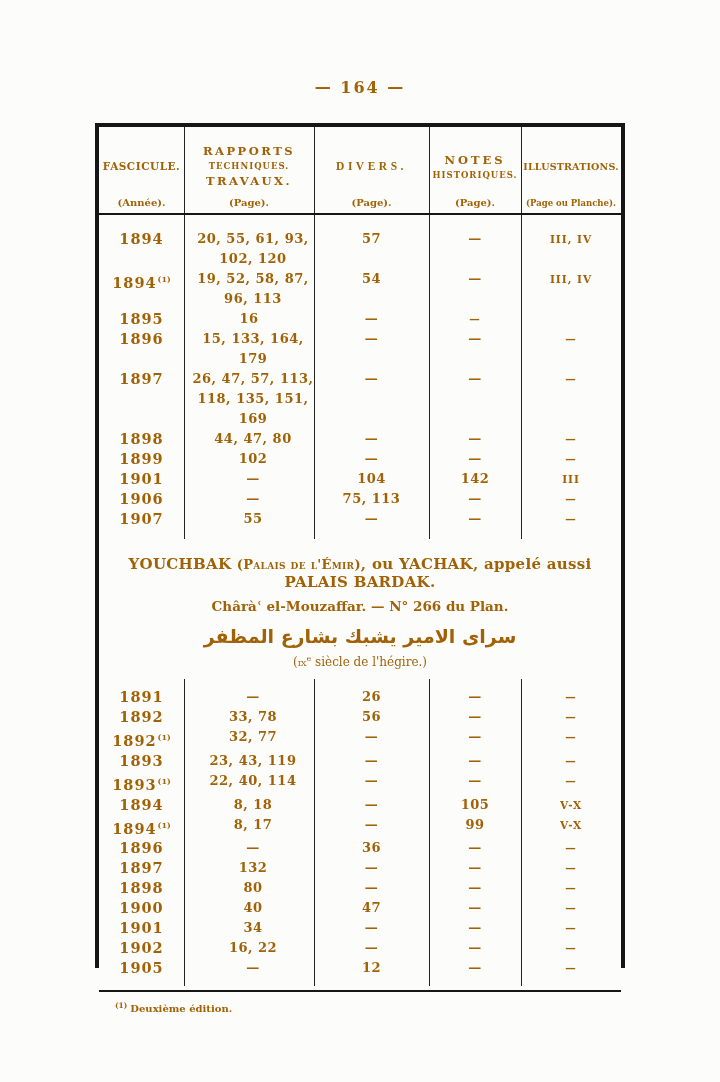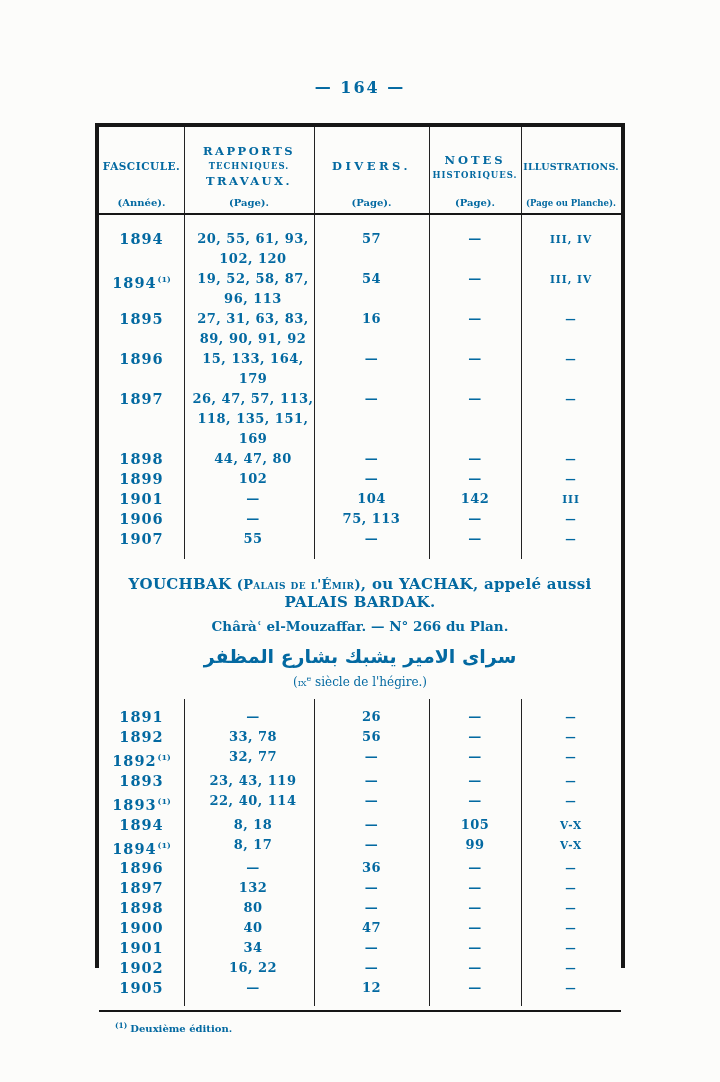--- a/index.html
+++ b/index.html
@@ -1,32 +1,32 @@
 <!DOCTYPE html>
 <html><head>
 <meta charset="utf-8">
 <style>
   html,body{margin:0;padding:0;background:#fdfdfb;}
-  .page{width:720px;height:1082px;position:relative;background:#fcfcfa;color:#0369a1;
+  .page{width:720px;height:1082px;position:relative;background:#fcfcfa;color:#a16207;
         font-family:"DejaVu Serif","Liberation Serif",serif;overflow:hidden;}
   .page-number{position:absolute;top:78px;left:0;width:100%;text-align:center;
         font-weight:bold;font-size:16px;letter-spacing:2px;}
   .frame{position:absolute;left:95px;top:123px;width:530px;height:845px;
         border:4px solid #161616;border-bottom:none;box-sizing:border-box;background:#fcfcfa;}
   
   .thead{position:relative;display:grid;grid-template-columns:85px 130px 115px 92px 1fr;
         border-bottom:2px solid #161616;height:86px;}
   .th-cell{display:flex;flex-direction:column;justify-content:space-between;
         text-align:center;padding:8px 2px 5px;}
   .th-main{flex:1;display:flex;flex-direction:column;justify-content:center;gap:3px;}
   .th-line{font-weight:bold;}
   .th-line.lg{font-size:11.5px;letter-spacing:2.5px;}
   .th-line.sm{font-size:8.5px;letter-spacing:1px;}
   .c0 .th-line.lg{font-size:10.5px;letter-spacing:0.5px;text-align:center;}
-  .c2 .th-line.lg{letter-spacing:3.5px;}
+  .c2 .th-line.lg{letter-spacing:3.5px;font-family:Liberation Serif, serif;}
   .c3 .th-line.lg{letter-spacing:3px;}
   .c4 .th-line.lg{font-size:9.5px;letter-spacing:0.2px;}
   .th-sub{font-size:10px;font-weight:bold;}
   .c4 .th-sub{font-size:8.5px;}
   
   .tbody{position:relative;}
   .t1{padding:14px 0 10px;}
   .t2{padding:8px 0 8px;}
   .vline{position:absolute;top:0;bottom:0;width:1px;background:#222;}
   .trow{display:grid;grid-template-columns:85px 130px 115px 92px 1fr;align-items:start;}
@@ -110,22 +110,20 @@
         <div class="trow">
           <div class="cell yr">1894<sup class="yr-sup">(1)</sup></div>
           <div class="cell val pre">19, 52, 58, 87,
 96, 113</div>
           <div class="cell val">54</div>
           <div class="cell val">—</div>
           <div class="cell val ill">III, IV</div>
         </div>
         <div class="trow">
           <div class="cell yr">1895</div>
-          <div class="cell val pre">27, 31, 63, 83,
-89, 90, 91, 92</div>
           <div class="cell val">16</div>
           <div class="cell val">—</div>
           <div class="cell val ill">—</div>
         </div>
         <div class="trow">
           <div class="cell yr">1896</div>
           <div class="cell val pre">15, 133, 164, 179</div>
           <div class="cell val">—</div>
           <div class="cell val">—</div>
           <div class="cell val ill">—</div>

